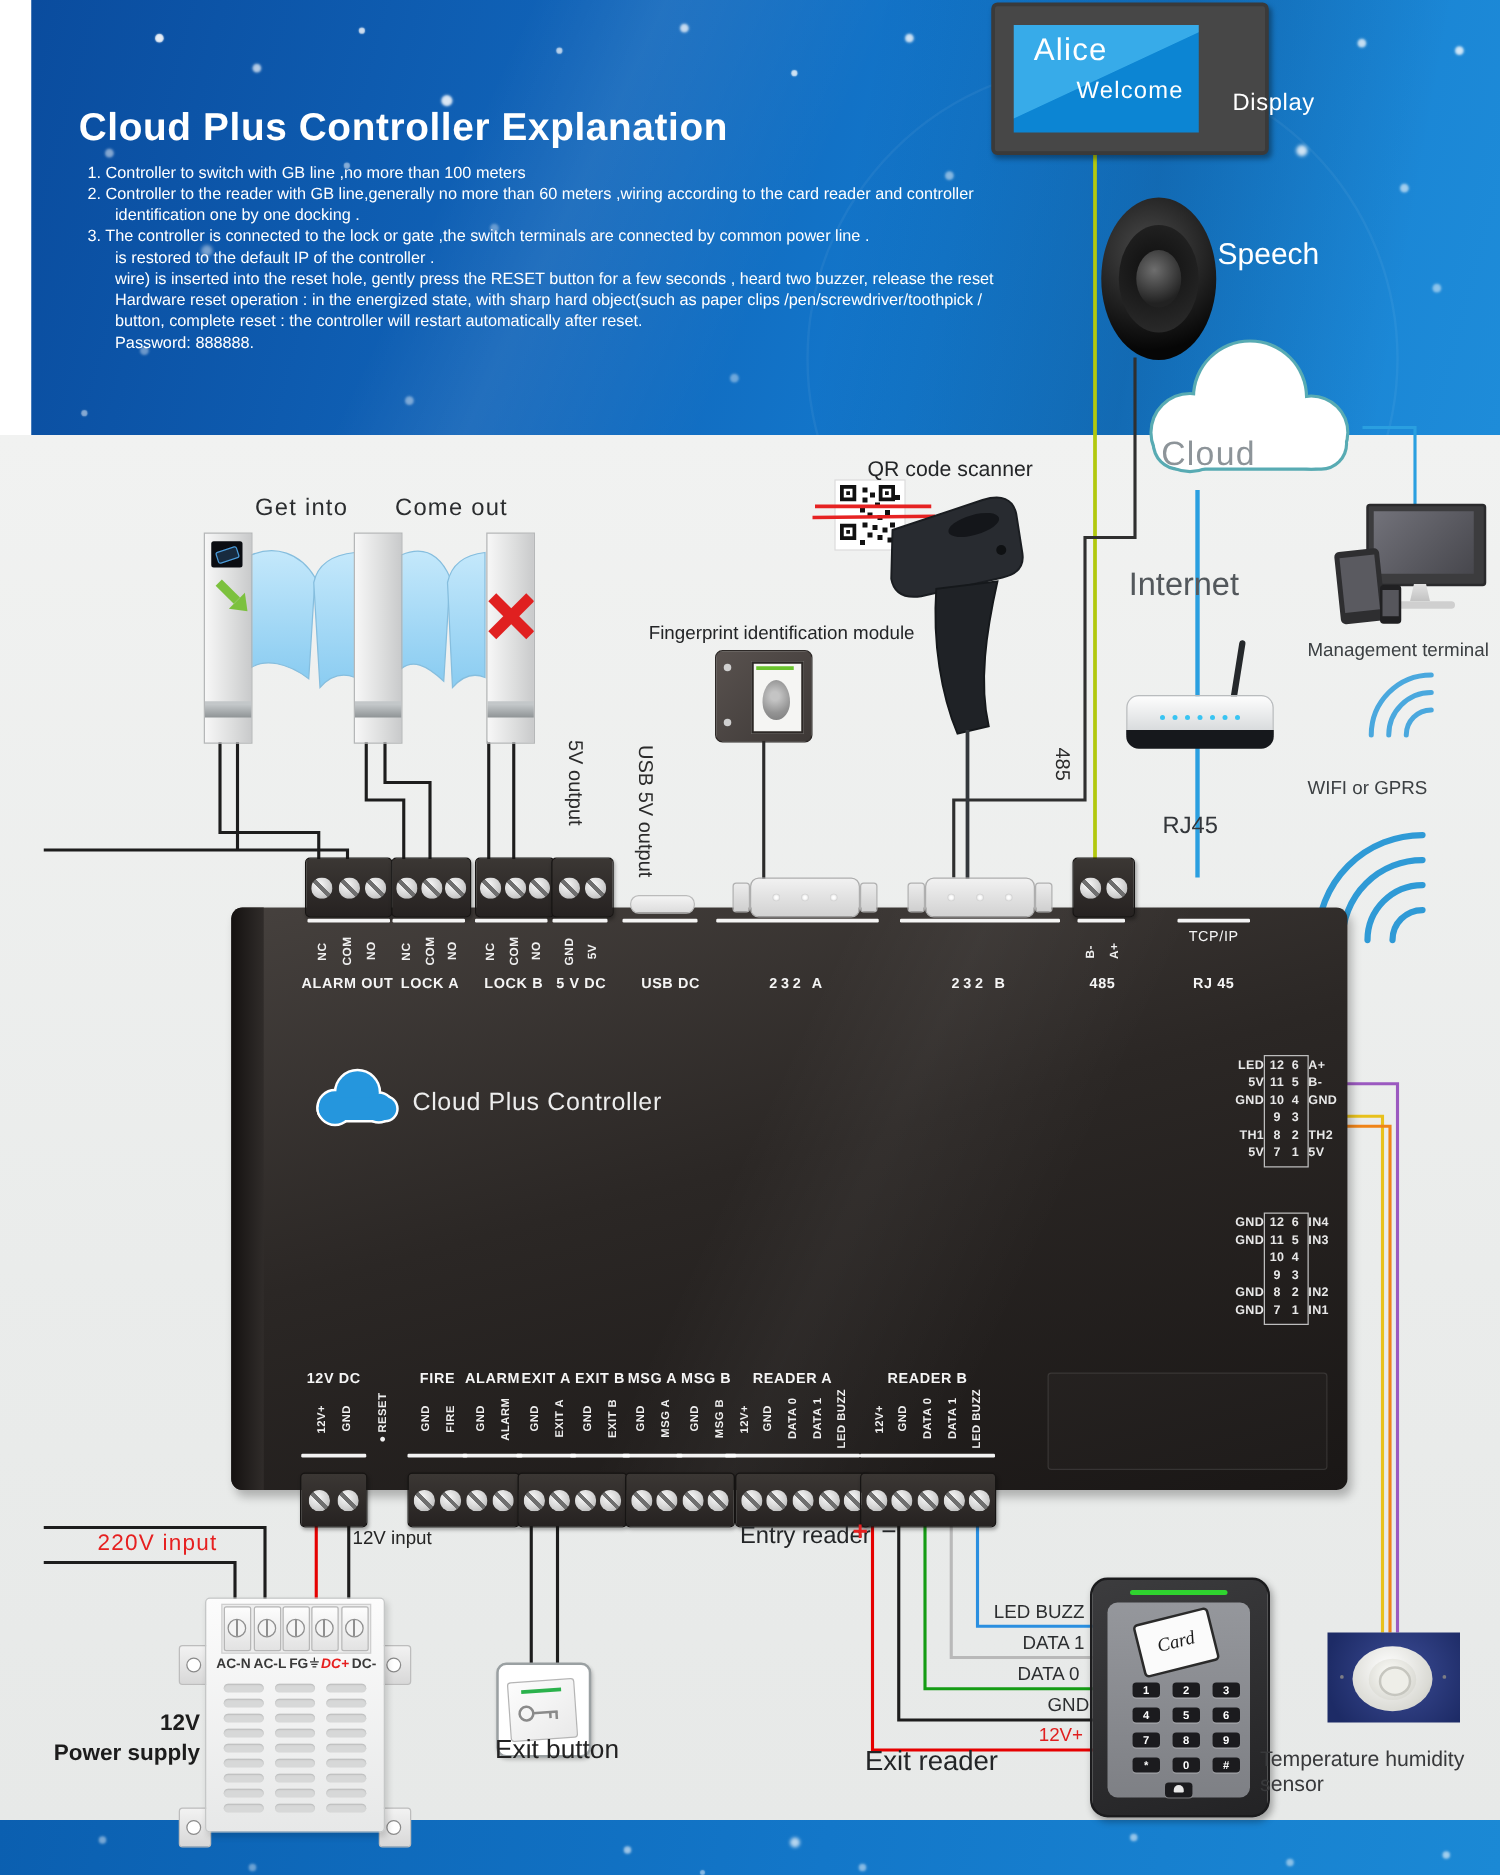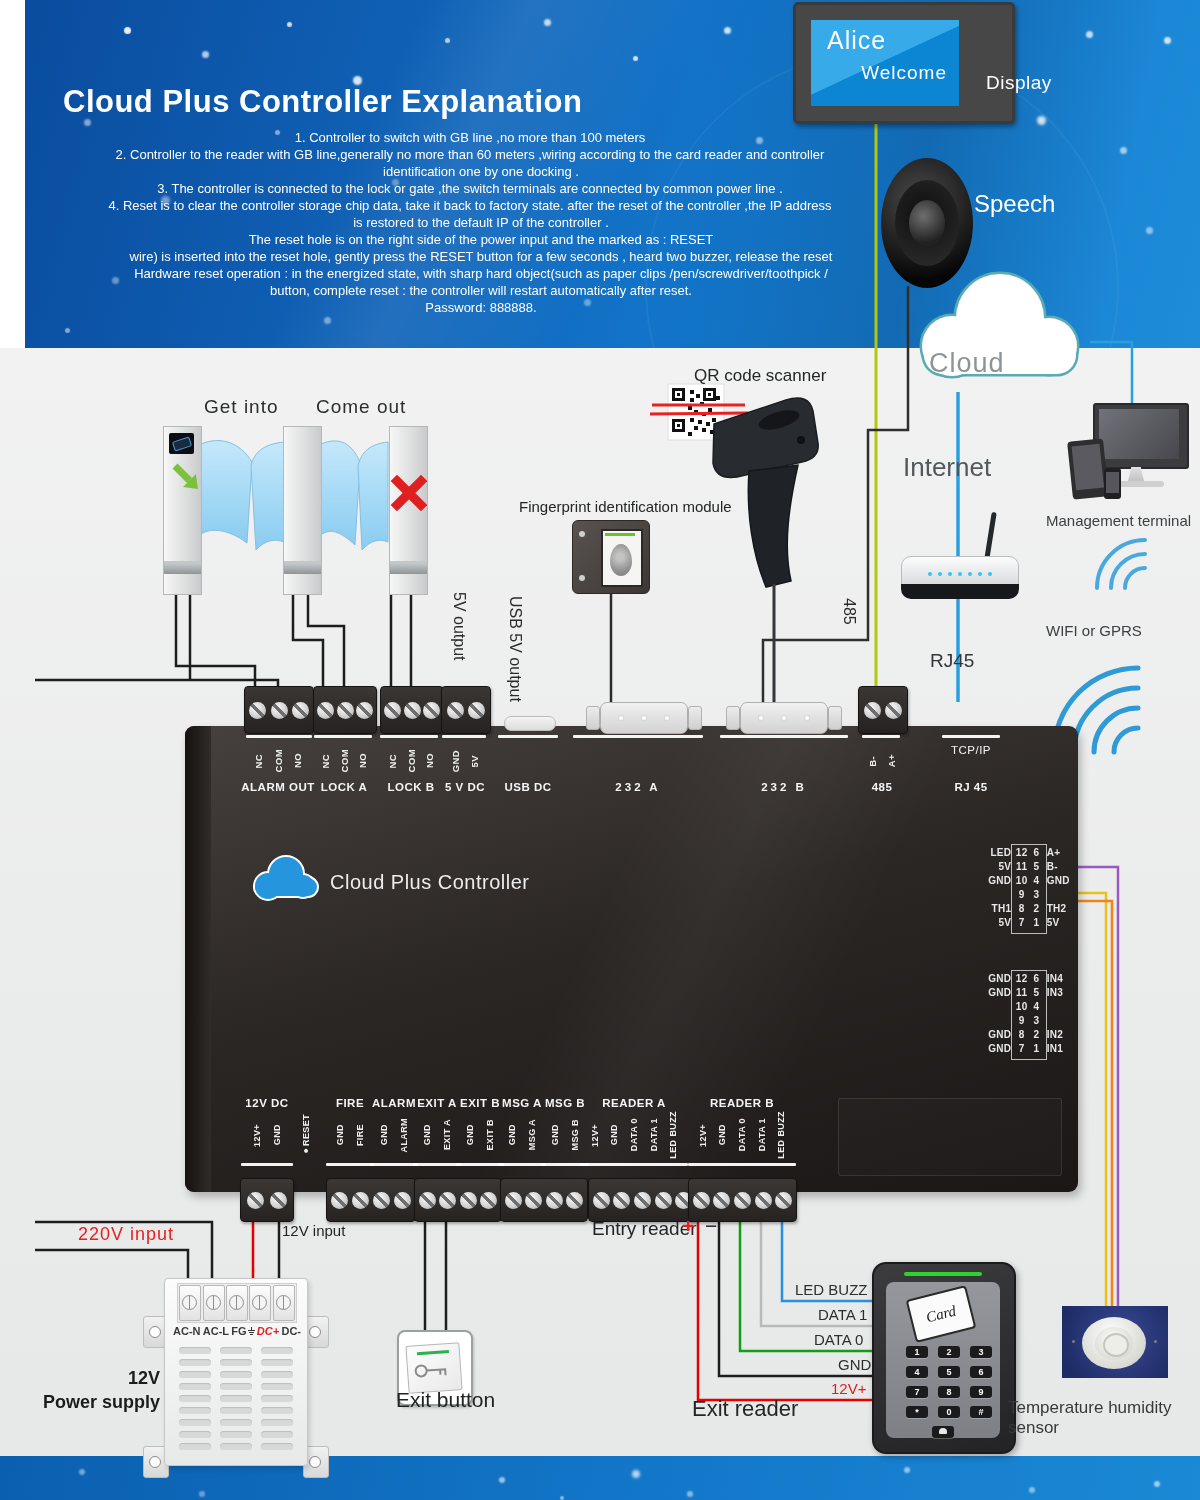--- a/index.html
+++ b/index.html
@@ -29,21 +29,21 @@
     background:linear-gradient(180deg,#f1f2f1,#eaecEB 60%,#e7e9e8);}
   .footer-band{position:absolute;left:0;top:1456px;width:1200px;height:44px;z-index:0;
     background:linear-gradient(100deg,#0b5fb0,#1377c9 55%,#1b89d5);}
   .stars2{position:absolute;left:0;top:0;width:4px;height:4px;border-radius:50%;
     box-shadow:500px 22px 2px 1px rgba(255,255,255,.6),560px 40px 1px 0 rgba(255,255,255,.5),
     634px 16px 3px 2px rgba(255,255,255,.7),688px 36px 2px 1px rgba(255,255,255,.5),
     905px 12px 2px 1px rgba(255,255,255,.55),1030px 32px 2px 1px rgba(255,255,255,.5),
     1155px 26px 2px 1px rgba(255,255,255,.6),200px 36px 2px 1px rgba(255,255,255,.4),80px 14px 2px 1px rgba(255,255,255,.45);}
   
   .title{position:absolute;left:63px;top:84px;z-index:3;color:#fff;font-size:31px;font-weight:bold;letter-spacing:.5px;}
-  .notes{position:absolute;left:70px;top:129px;z-index:3;width:800px;color:#fff;font-size:13px;line-height:17px;text-align:center;}
+  .notes{position:absolute;left:70px;top:129px;z-index:3;width:800px;color:#fff;font-size:13px;line-height:17px;}
   .notes .ind{padding-left:22px;}
   .wlabel{position:absolute;z-index:3;color:#fff;}
   .glabel{position:absolute;z-index:3;color:#2d3033;}
   .vtext{writing-mode:vertical-rl;}
   
   .overlay{position:absolute;left:0;top:0;z-index:1;pointer-events:none;}
   
   .dev{position:absolute;z-index:2;padding-left:38px;}
   .screenframe{background:#474747;border:3px solid #3a3a3a;border-radius:5px;box-shadow:2px 3px 4px rgba(0,0,0,.35);}
   .screen{position:absolute;left:15px;top:15px;width:148px;height:86px;
@@ -314,23 +314,21 @@
       <polyline points="774,584 774,704" fill="none" stroke="#33373b" stroke-width="3"></polyline>
     </g>
   </svg>
 
   <div class="title">Cloud Plus Controller Explanation</div>
   <div class="notes">
     <div>1.  Controller to switch with GB line ,no more than 100 meters</div>
     <div>2.  Controller to the reader with GB line,generally no more than 60 meters ,wiring according to the card reader and  controller</div>
     <div class="ind">identification one by one docking .</div>
     <div>3.  The controller is connected to the lock or gate ,the switch terminals are connected by common power line .</div>
-    <div>4.  Reset is to clear the controller  storage chip data, take it back to factory state. after the reset of the controller ,the  IP address</div>
     <div class="ind">is restored to the default IP of the controller .</div>
-    <div class="ind">The reset hole is on the right side of the power input and the marked as : RESET</div>
     <div class="ind">wire) is inserted into the reset hole, gently press the RESET button for a few seconds , heard two buzzer, release  the reset</div>
     <div class="ind">Hardware reset operation : in the energized state, with sharp hard object(such as paper  clips /pen/screwdriver/toothpick /</div>
     <div class="ind">button, complete reset : the controller will restart automatically after reset.</div>
     <div class="ind">Password: 888888.</div>
   </div>
 
   <div class="dev screenframe" style="left:793px;top:2px;width:178px;height:116px;">
     <div class="screen">
       <div class="alice">Alice</div>
       <div class="welcome">Welcome</div>
@@ -480,21 +478,21 @@
   <div class="pins" style="left:858px;top:740px;width:48px;height:42px;">
       <span class="vpin">B-</span>
       <span class="vpin">A+</span>
     </div>
   <div class="tcp" style="left:942px;top:744px;width:58px;">TCP/IP</div>
 
   <div class="gname" style="left:234px;top:781px;width:88px;">ALARM OUT</div>
   <div class="gname" style="left:313px;top:781px;width:62px;">LOCK A</div>
   <div class="gname" style="left:380px;top:781px;width:62px;">LOCK B</div>
   <div class="gname" style="left:441px;top:781px;width:48px;">5 V DC</div>
-  <div class="gname" style="left:496px;top:781px;width:64px;">USB DC</div>
+  <div class="gname" style="left:496px;top:781px;width:64px;text-align:right;">USB DC</div>
   <div class="gname ls3" style="left:573px;top:781px;width:130px;">232  A</div>
   <div class="gname ls3" style="left:720px;top:781px;width:128px;">232  B</div>
   <div class="gname" style="left:858px;top:781px;width:48px;">485</div>
   <div class="gname" style="left:942px;top:781px;width:58px;">RJ 45</div>
 
   <svg width="90" height="60" style="position:absolute;left:244px;top:848px;z-index:3;">
     <g fill="none" stroke="#fff" stroke-width="4">
       <circle cx="24" cy="38" r="13"></circle>
         <circle cx="42" cy="26" r="17"></circle>
         <circle cx="59" cy="38" r="11"></circle>

